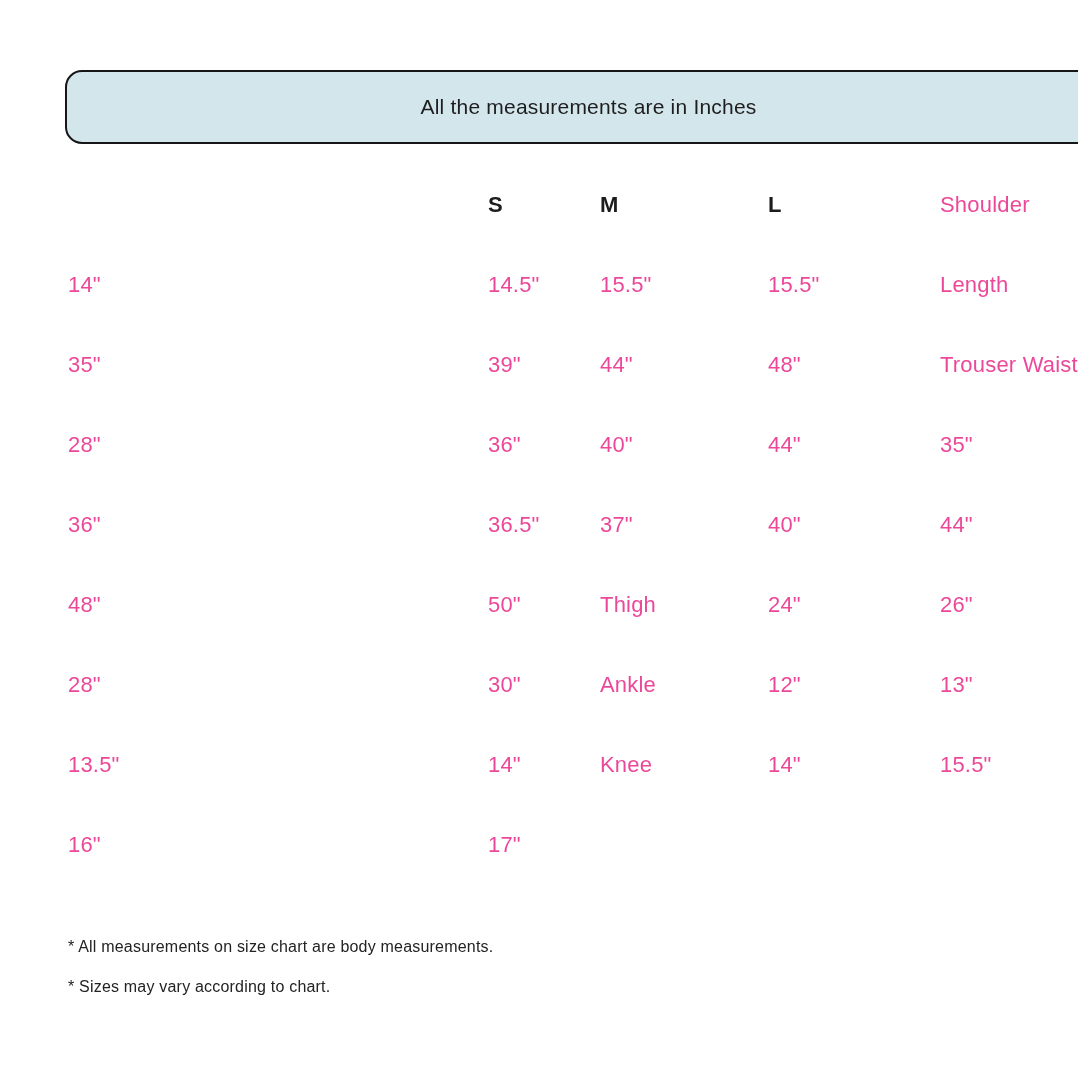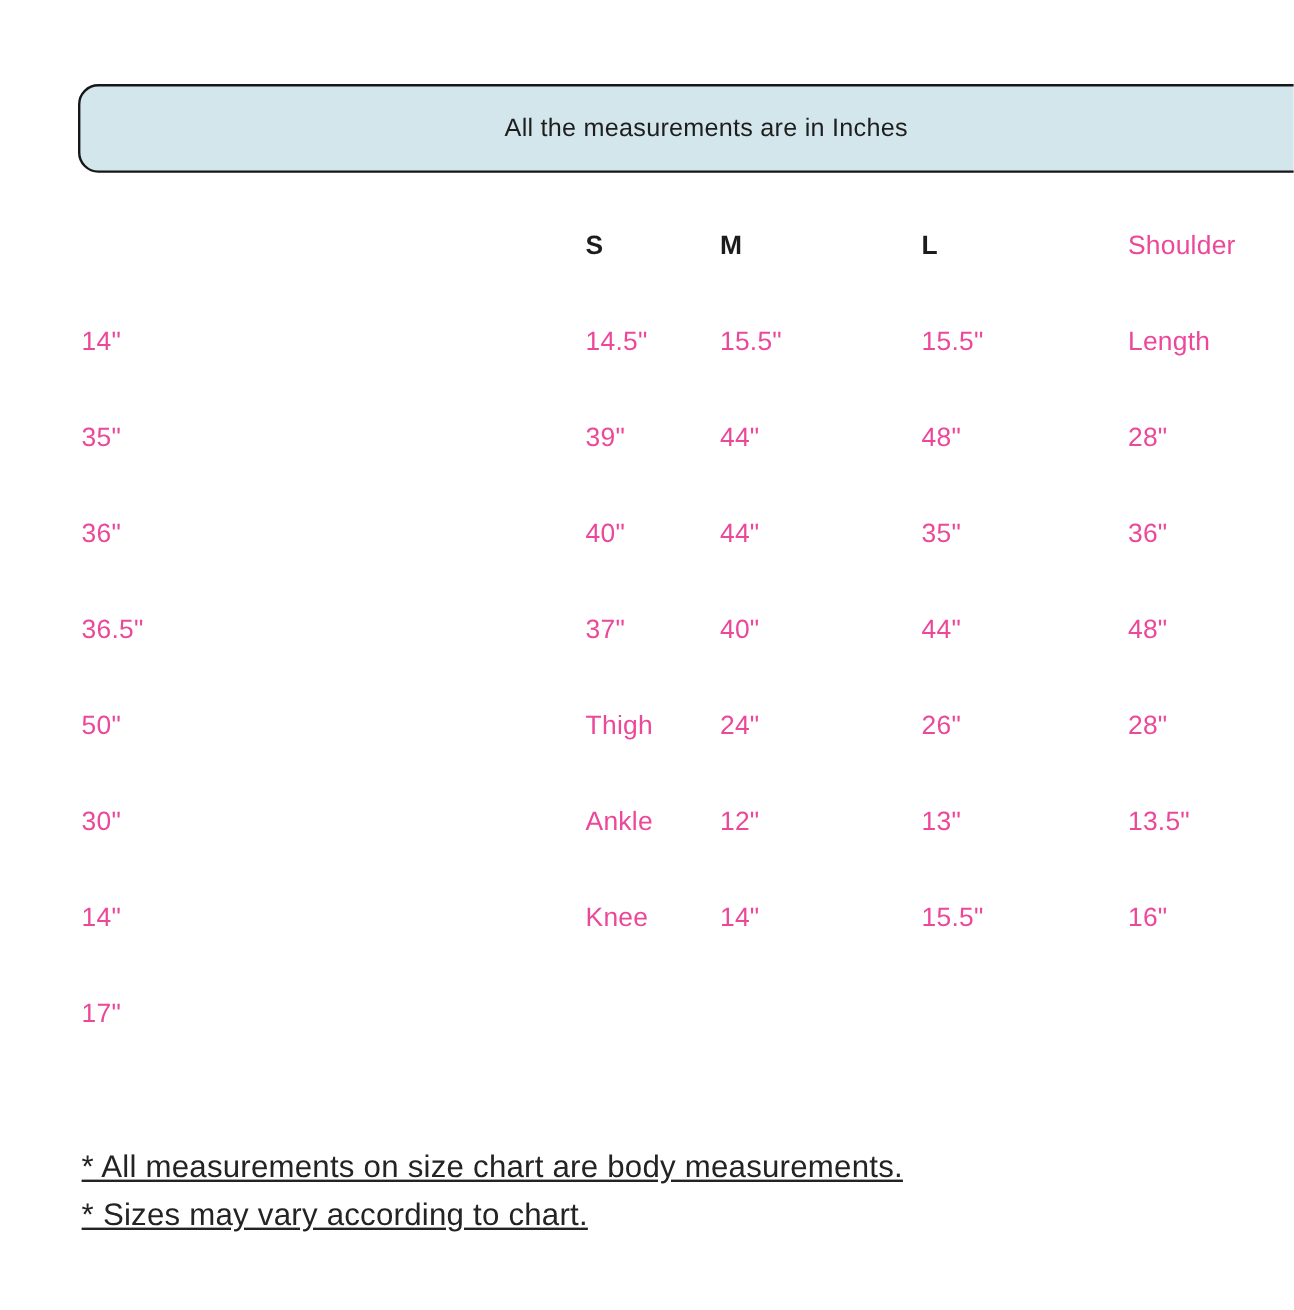--- a/index.html
+++ b/index.html
@@ -43,25 +43,24 @@
     align-items: center;
     font-size: 22px;
     color: #ec4899;
     white-space: nowrap;
   }
   .cell.header { font-weight: 700; color: #1c1c1c; }
 
   
   .notes {
     position: absolute;
-    left: 68px; top: 952px;
-    font-size: 26px;
+    left: 68px; top: 927px;
+    font-size: 16px;
     line-height: 40px;
     color: #232323;
-    text-decoration: underline;
   }
 </style>
 </head>
 <body>
 
 <div class="banner">
   <span>All the measurements are in Inches</span>
 </div>
 
 <div class="size-table">
@@ -76,20 +75,21 @@
   <div class="cell">14.5"</div>
   <div class="cell">15.5"</div>
   <div class="cell">15.5"</div>
 
   <div class="cell">Length</div>
   <div class="cell">35"</div>
   <div class="cell">39"</div>
   <div class="cell">44"</div>
   <div class="cell">48"</div>
 
+  <div class="cell">Trouser Waist</div>
   <div class="cell">28"</div>
   <div class="cell">36"</div>
   <div class="cell">40"</div>
   <div class="cell">44"</div>
 
   <div class="cell">35"</div>
   <div class="cell">36"</div>
   <div class="cell">36.5"</div>
   <div class="cell">37"</div>
 

